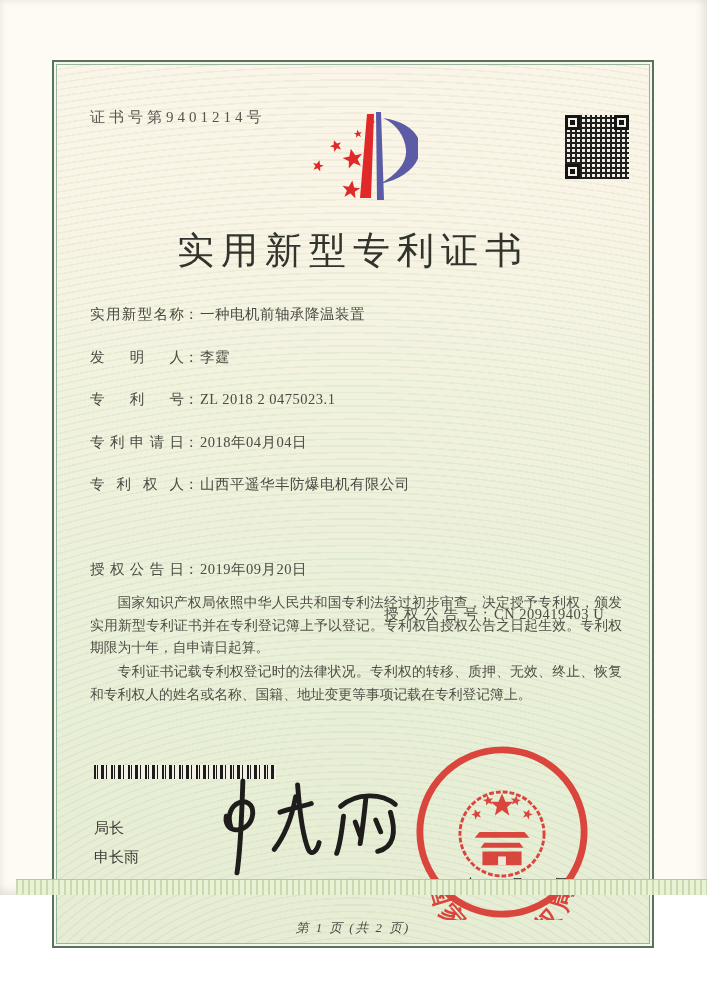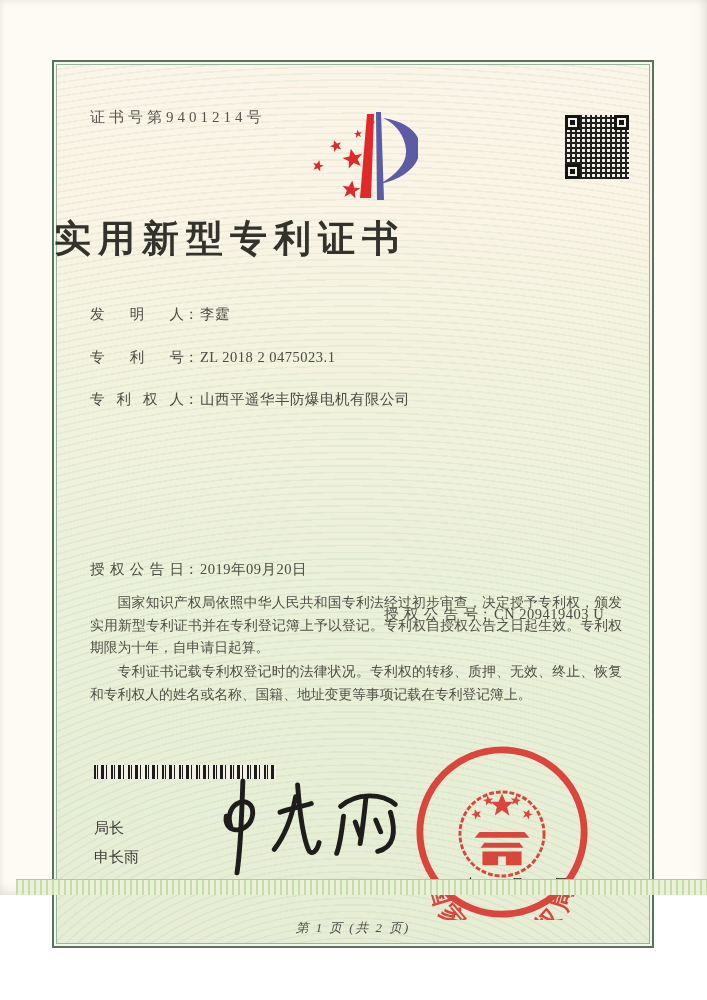--- a/index.html
+++ b/index.html
@@ -33,22 +33,22 @@
     background-image:
       repeating-linear-gradient(0deg,#20201e 0 2px,transparent 2px 5px),
       repeating-linear-gradient(90deg,#20201e 0 2px,#f2efe6 2px 5px);
   }
   .qr .finder{position:absolute;width:15px;height:15px;border:3px solid #141412;background:#f4f1e8;box-sizing:border-box;}
   .qr .finder::after{content:"";position:absolute;left:2px;top:2px;width:5px;height:5px;background:#141412;}
   .qr .f-tl{left:0;top:0;}
   .qr .f-tr{right:0;top:0;}
   .qr .f-bl{left:0;bottom:0;}
   .title{
-    position:absolute;left:0;top:152px;width:100%;
-    text-align:left;font-size:37px;font-weight:bold;color:#33332e;
+    position:absolute;left:0;top:164px;width:100%;
+    text-align:center;font-size:37px;font-weight:normal;color:#33332e;
     letter-spacing:7px;
   }
   .fields{position:absolute;left:36px;top:243px;width:540px;font-size:14.5px;color:#4b4a43;}
   .frow{position:relative;height:42.5px;}
   .f-label{display:inline-block;width:94px;text-align:justify;text-align-last:justify;vertical-align:top;}
   .f-colon{display:inline-block;width:16px;}
   .f-value{letter-spacing:.5px;}
   .grant-row{position:absolute;left:36px;top:498px;width:560px;font-size:14.5px;color:#4b4a43;}
   .grant-b{position:absolute;left:294px;top:0;margin-top:45px;}
   .bodytext{
@@ -114,24 +114,30 @@
     <div class="qr">
       <div class="finder f-tl"></div>
       <div class="finder f-tr"></div>
       <div class="finder f-bl"></div>
     </div>
 
     <div class="title">实用新型专利证书</div>
 
     <div class="fields">
       <div class="frow">
+        <span class="f-label">实用新型名称</span><span class="f-colon">：</span><span class="f-value">一种电机前轴承降温装置</span>
+      </div>
+      <div class="frow">
         <span class="f-label">发明人</span><span class="f-colon">：</span><span class="f-value">李霆</span>
       </div>
       <div class="frow">
         <span class="f-label">专利号</span><span class="f-colon">：</span><span class="f-value">ZL 2018 2 0475023.1</span>
+      </div>
+      <div class="frow">
+        <span class="f-label">专利申请日</span><span class="f-colon">：</span><span class="f-value">2018年04月04日</span>
       </div>
       <div class="frow">
         <span class="f-label">专利权人</span><span class="f-colon">：</span><span class="f-value">山西平遥华丰防爆电机有限公司</span>
       </div>
     </div>
 
     <div class="grant-row">
       <span><span class="f-label">授权公告日</span><span class="f-colon">：</span><span class="f-value">2019年09月20日</span></span>
       <span class="grant-b"><span class="f-label">授权公告号</span><span class="f-colon">：</span><span class="f-value">CN 209419403 U</span></span>
     </div>

